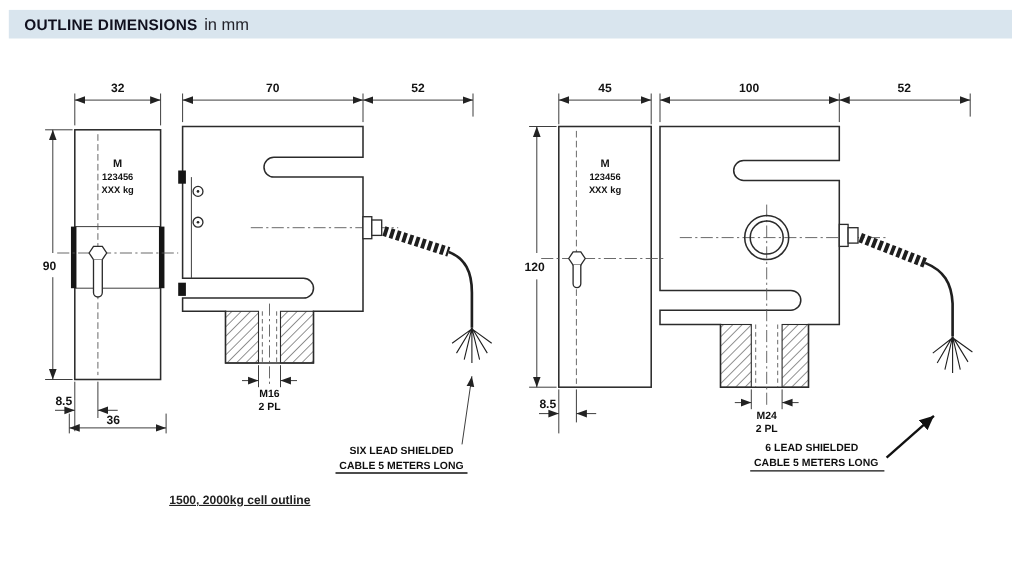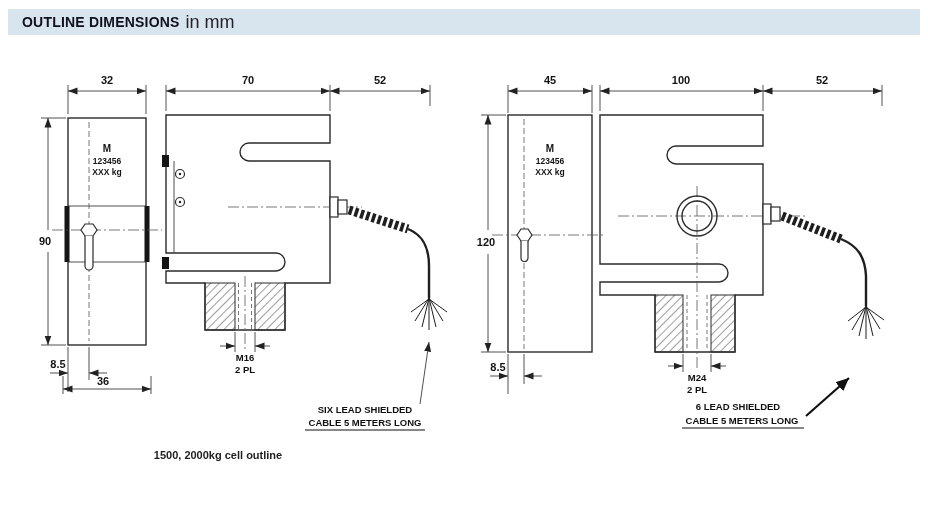--- a/index.html
+++ b/index.html
@@ -1,21 +1,21 @@
 <!DOCTYPE html>
 <html><head>
 <meta charset="utf-8">
 <style>
   html,body{margin:0;padding:0;}
   body{font-family:"Liberation Sans",sans-serif;background:#ffffff;}
   .page{position:relative;width:928px;height:524px;background:#ffffff;overflow:hidden;}
   .header-bar{position:absolute;left:8px;top:9px;width:898px;height:26px;background:#d9e5ee;display:flex;align-items:center;padding-left:14px;}
   .header-title{font-weight:bold;font-size:14px;color:#10101e;letter-spacing:.2px;}
-  .header-unit{font-size:18px;color:#22222a;margin-left:6px;}
-  .caption{position:absolute;top:449px;font-size:11px;font-weight:bold;color:#222;text-align:center;}
+  .header-unit{font-size:15px;color:#22222a;margin-left:6px;}
+  .caption{position:absolute;top:449px;font-size:11px;font-weight:bold;color:#222;text-align:center;text-decoration:underline;}
   #caption-left{left:88px;width:260px;}
   #caption-right{left:580px;width:260px;}
   svg{position:absolute;overflow:visible;}
   #draw-left{left:28px;top:58px;}
   #draw-right{left:470px;top:58px;}
   .obj{fill:none;stroke:#2b2b2b;stroke-width:1.4;}
   .obj2{fill:#ffffff;stroke:#2b2b2b;stroke-width:1.2;}
   .thin{fill:none;stroke:#3c3c3c;stroke-width:.9;}
   .cl{fill:none;stroke:#555;stroke-width:.8;stroke-dasharray:11 3 2 3;}
   .dashl{fill:none;stroke:#555;stroke-width:.8;stroke-dasharray:6 3;}

